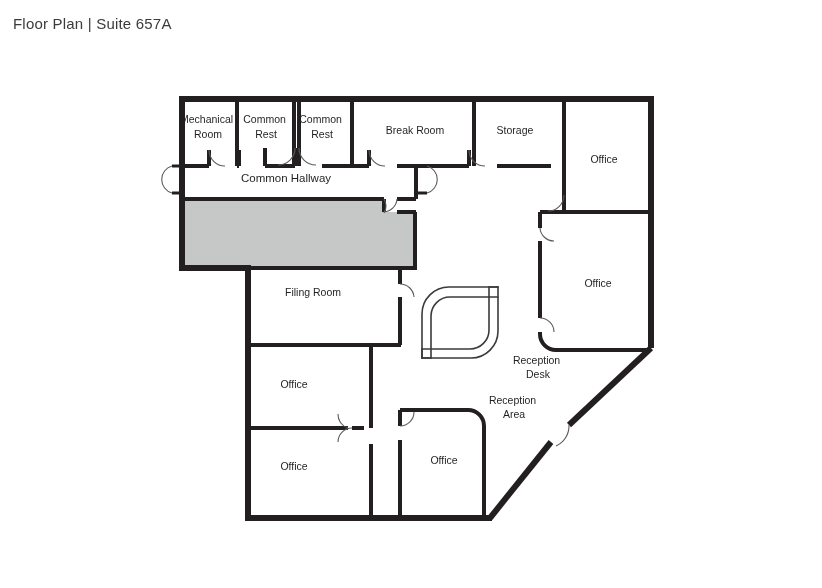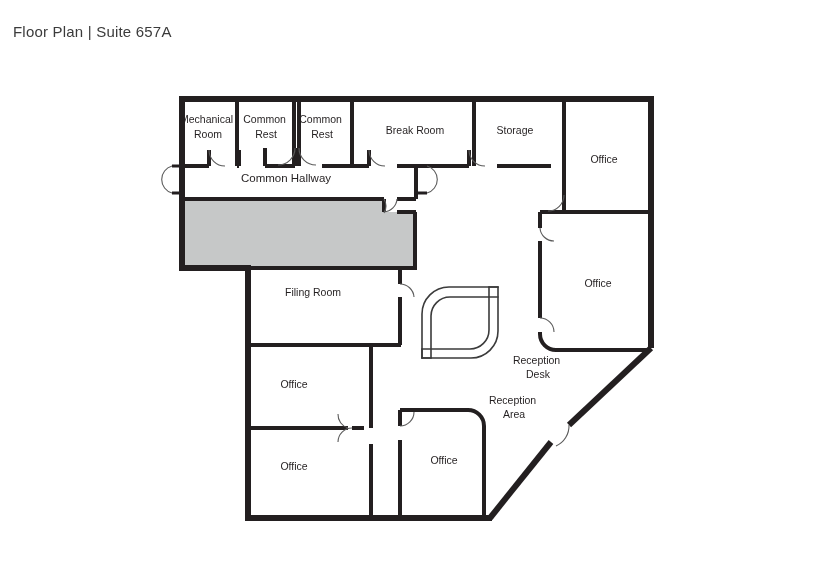--- a/index.html
+++ b/index.html
@@ -18,21 +18,20 @@
   }
   #page-title {
     position: absolute;
     left: 13px;
     top: 14px;
     font-size: 15px;
     line-height: 20px;
     color: #3b3b3b;
     letter-spacing: 0.2px;
     white-space: pre;
-    margin-top: 8px;
   }
   #plan-wrap {
     position: absolute;
     left: 0;
     top: 0;
     width: 822px;
     height: 588px;
   }
   svg.floorplan {
     display: block;

